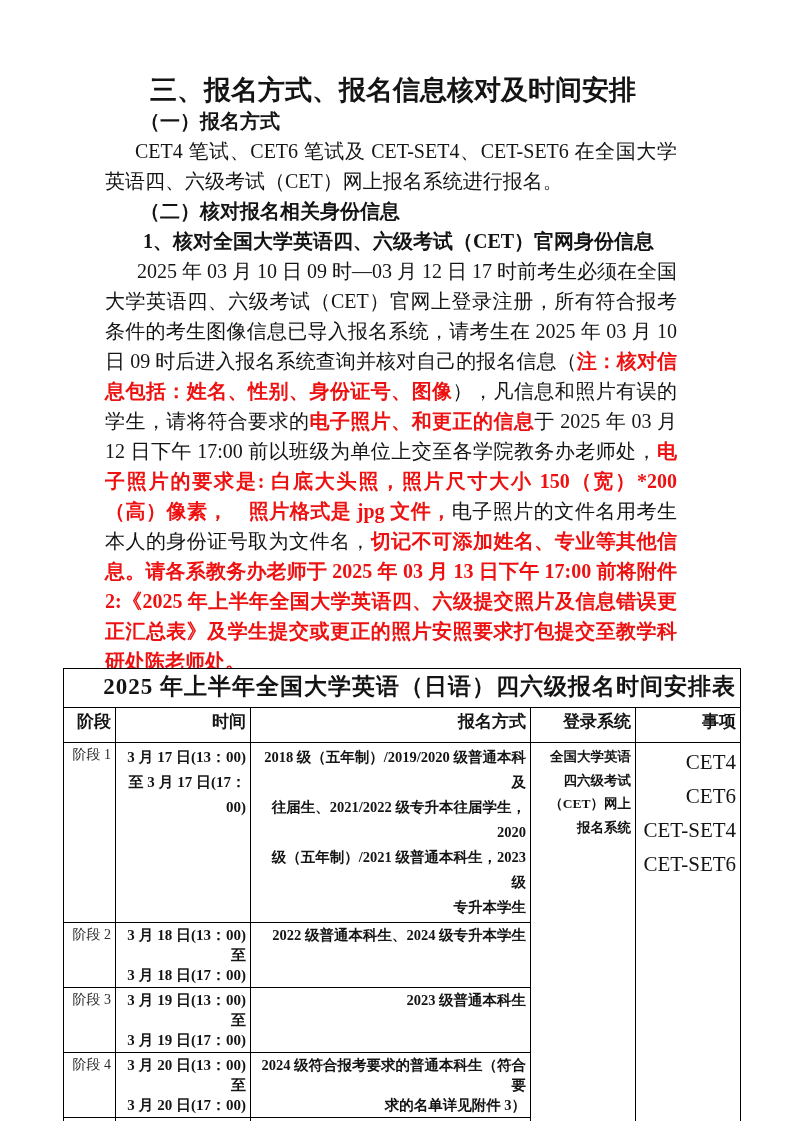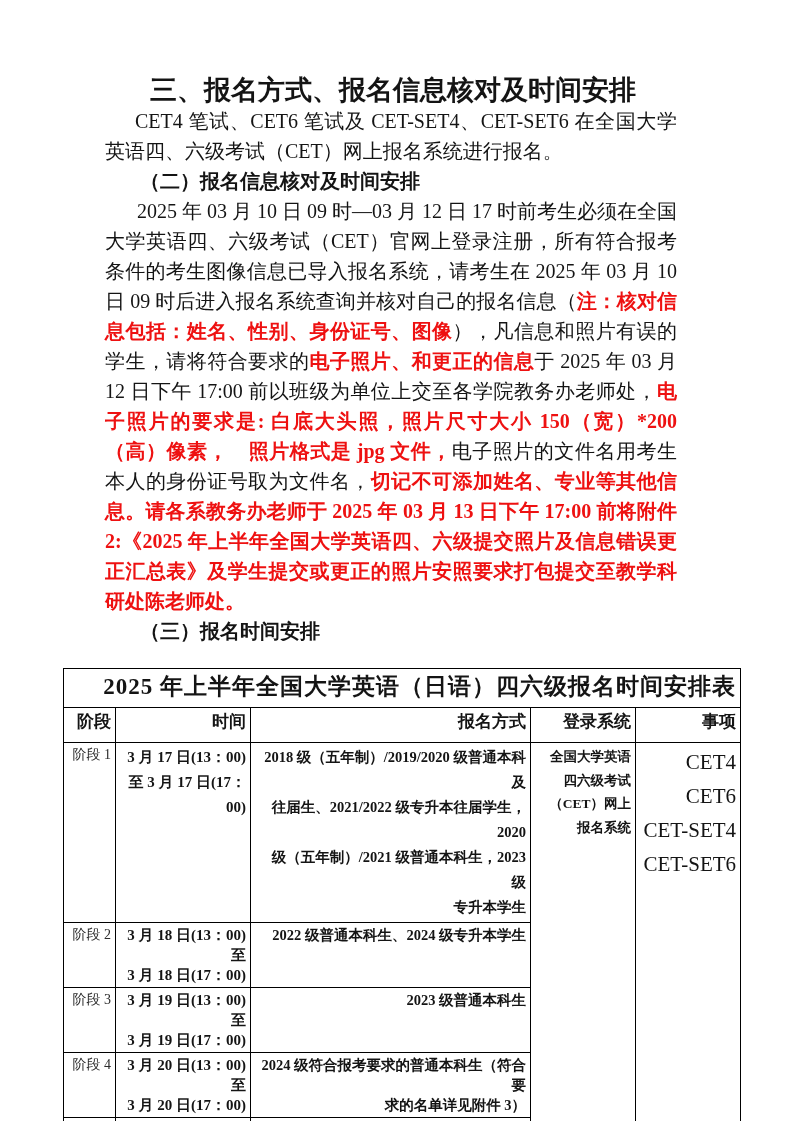--- a/index.html
+++ b/index.html
@@ -65,22 +65,24 @@
   .target-cell{ font-size:14.5px; font-weight:bold; padding:4px 3px 0 8px; line-height:20px; white-space:pre-line; }
   tr.row-tall .time-cell, tr.row-tall .target-cell { line-height:25px; }
   .login-cell { font-size:13.5px; font-weight:bold; line-height:23.5px; padding:6px 2px 0 7px; white-space:pre-line; }
   .items-cell { font-size:21px; font-weight:normal; line-height:34px; text-align:center; padding-top:5px; white-space:pre-line; }
 </style>
 </head>
 <body>
 
 <div class="text-col">
   <div class="h1">三、报名方式、报名信息核对及时间安排</div>
+  <div class="h2">（一）报名方式</div>
   <p class="body method">CET4 笔试、CET6 笔试及 CET-SET4、CET-SET6 在全国大学英语四、六级考试（CET）网上报名系统进行报名。</p>
-  <div class="h2">（二）报名信息核对及时间安排</div>
+  <div class="h2">（二）核对报名相关身份信息</div>
+  <div class="h3">1、核对全国大学英语四、六级考试（CET）官网身份信息</div>
   <p class="body"><span>2025 年 03 月 10 日 09 时—03 月 12 日 17 时前考生必须在全国大学英语四、六级考试（CET）官网上登录注册，所有符合报考条件的考生图像信息已导入报名系统，请考生在 2025 年 03 月 10 日 09 时后进入报名系统查询并核对自己的报名信息（</span><span class="red" style="color: rgb(238, 17, 17);">注：核对信息包括：姓名、性别、身份证号、图像</span><span>），凡信息和照片有误的学生，请将符合要求的</span><span class="red" style="color: rgb(238, 17, 17);">电子照片、和更正的信息</span><span>于 2025 年 03 月 12 日下午 17:00 前以班级为单位上交至各学院教务办老师处，</span><span class="red" style="color: rgb(238, 17, 17);">电子照片的要求是: 白底大头照，照片尺寸大小 150（宽）*200（高）像素，　照片格式是 jpg 文件，</span><span>电子照片的文件名用考生本人的身份证号取为文件名，</span><span class="red" style="color: rgb(238, 17, 17);">切记不可添加姓名、专业等其他信息。请各系教务办老师于 2025 年 03 月 13 日下午 17:00 前将附件 2:《2025 年上半年全国大学英语四、六级提交照片及信息错误更正汇总表》及学生提交或更正的照片安照要求打包提交至教学科研处陈老师处。</span></p>
   <div class="h2">（三）报名时间安排</div>
 </div>
 
 <table class="signup">
   <colgroup>
     <col style="width:52px">
       <col style="width:135px">
       <col style="width:280px">
       <col style="width:105px">

